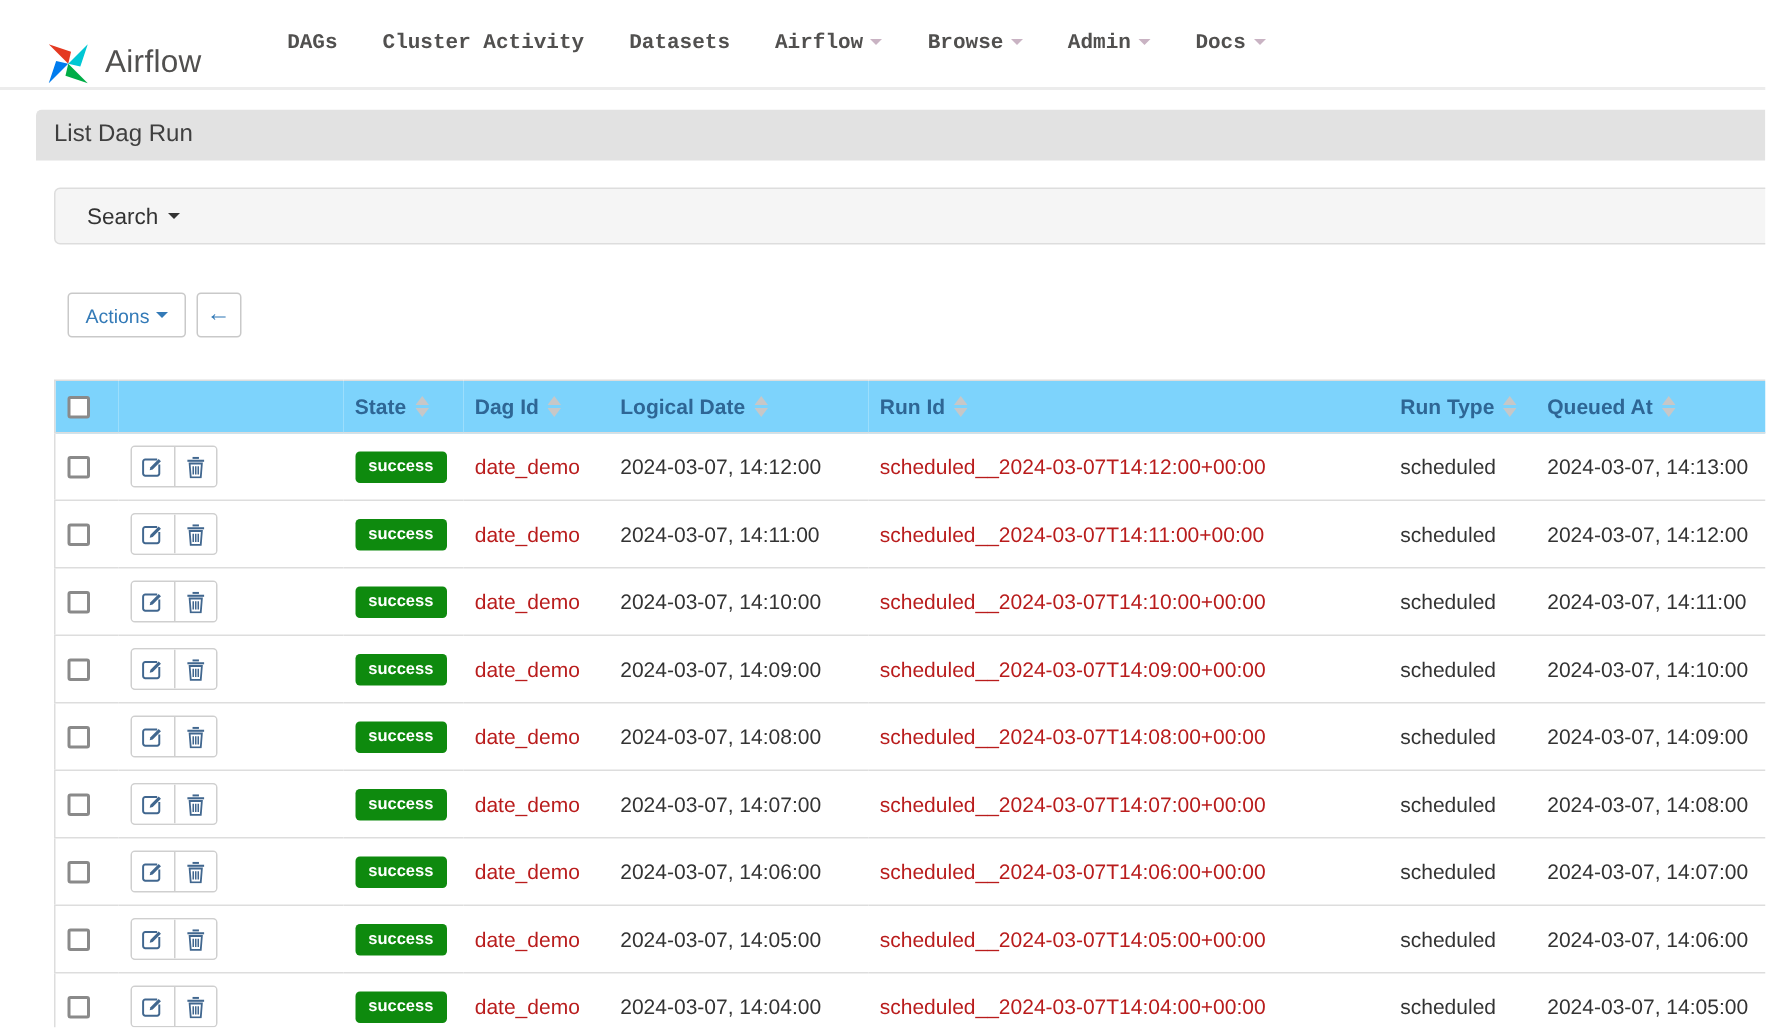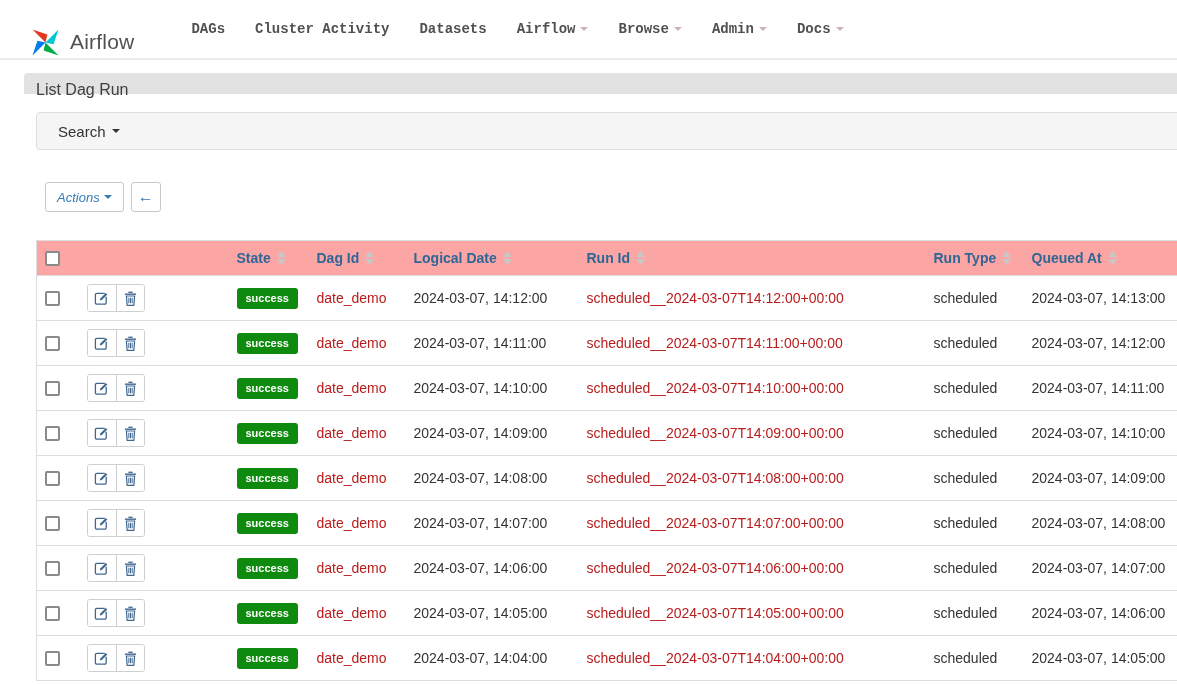--- a/index.html
+++ b/index.html
@@ -51,21 +51,21 @@
     vertical-align: 2px;
   }
 
   
   .panel {
     margin: 13px 0 0 24px;
     overflow: hidden;
     height: 612px;
   }
   .panel-heading {
-    height: 21px;
+    height: 34px;
     line-height: 34px;
     background: #e2e2e2;
     border-top-left-radius: 4px;
     padding-left: 12px;
     font-size: 16px;
     color: #3f3f3f;
   }
 
   
   .search-bar {
@@ -96,40 +96,39 @@
     border: 1px solid #c9c9c9;
     border-radius: 3px;
     color: #337ab7;
     font-size: 13px;
     font-family: "Liberation Sans", sans-serif;
     height: 30px;
     padding: 0 11px;
     cursor: pointer;
     display: inline-flex;
     align-items: center;
-    font-style: italic;
   }
   .btn .caret-down { border-top-color: #337ab7; margin-left: 4px; }
   .btn-back {
     width: 30px;
     justify-content: center;
     font-size: 16px;
     padding: 0;
   }
 
   
   .table-wrap { margin: 28px 0 0 12px; }
   table.dagrun {
     width: 1160px;
     table-layout: fixed;
     border-collapse: collapse;
     border-left: 1px solid #ddd;
   }
   table.dagrun thead th {
-    background: #fca5a5;
+    background: #7dd3fc;
     border-top: 1px solid #ddd;
     border-bottom: 1px solid #ddd;
     text-align: left;
     padding: 9px 8px;
     font-size: 14px;
     color: #2e6695;
     white-space: nowrap;
     cursor: pointer;
   }
   table.dagrun tbody td {

